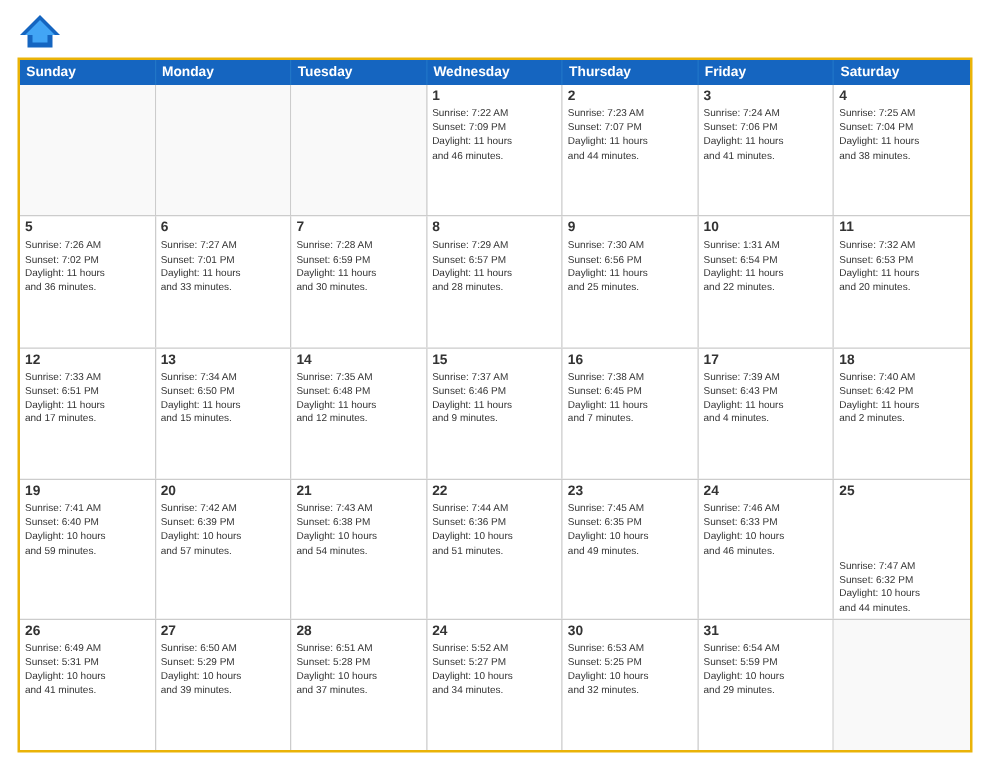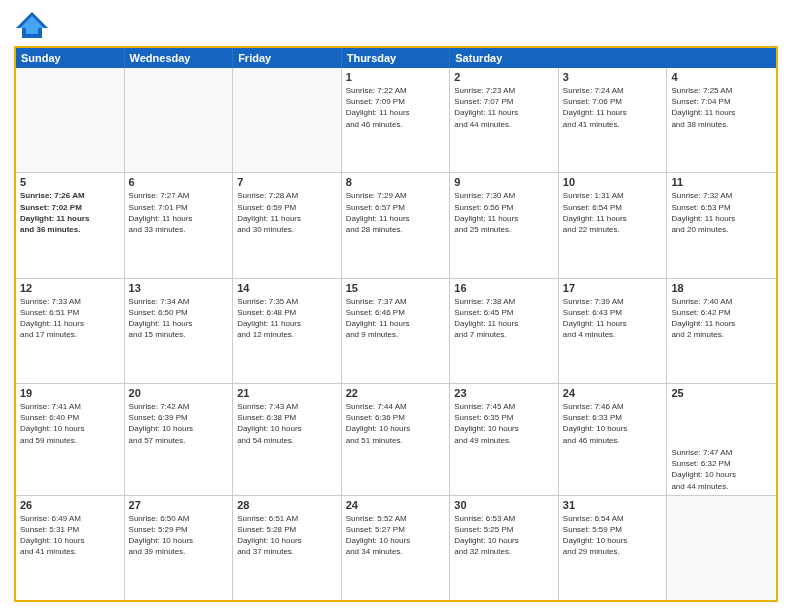--- a/index.html
+++ b/index.html
@@ -126,23 +126,25 @@
     </div>
     <div class="title-block">
       <div class="month-title"></div>
       <div class="location"></div>
     </div>
   </div>
 
   <div class="calendar">
     <div class="cal-header" id="cal-header">
         <div class="cal-header-cell">Sunday</div>
+        <div class="cal-header-cell">Monday</div>
+        <div class="cal-header-cell">Tuesday</div>
         <div class="cal-header-cell">Wednesday</div>
+        <div class="cal-header-cell">Thursday</div>
         <div class="cal-header-cell">Friday</div>
-        <div class="cal-header-cell">Thursday</div>
         <div class="cal-header-cell">Saturday</div>
       </div>
     <div class="cal-body" id="cal-body">
         <div class="cal-row">
           <div class="cal-cell empty"></div>
           <div class="cal-cell empty"></div>
           <div class="cal-cell empty"></div>
           <div class="cal-cell">
             <span class="day-num">1</span>
             <div class="cell-info" style="white-space: pre-line;">Sunrise: 7:22 AM
@@ -168,21 +170,21 @@
             <span class="day-num">4</span>
             <div class="cell-info" style="white-space: pre-line;">Sunrise: 7:25 AM
 Sunset: 7:04 PM
 Daylight: 11 hours
 and 38 minutes.</div>
           </div>
         </div>
         <div class="cal-row">
           <div class="cal-cell">
             <span class="day-num">5</span>
-            <div class="cell-info" style="white-space: pre-line; font-weight: bold;">Sunrise: 7:26 AM
+            <div class="cell-info" style="white-space: pre-line;">Sunrise: 7:26 AM
 Sunset: 7:02 PM
 Daylight: 11 hours
 and 36 minutes.</div>
           </div>
           <div class="cal-cell">
             <span class="day-num">6</span>
             <div class="cell-info" style="white-space: pre-line;">Sunrise: 7:27 AM
 Sunset: 7:01 PM
 Daylight: 11 hours
 and 33 minutes.</div>

